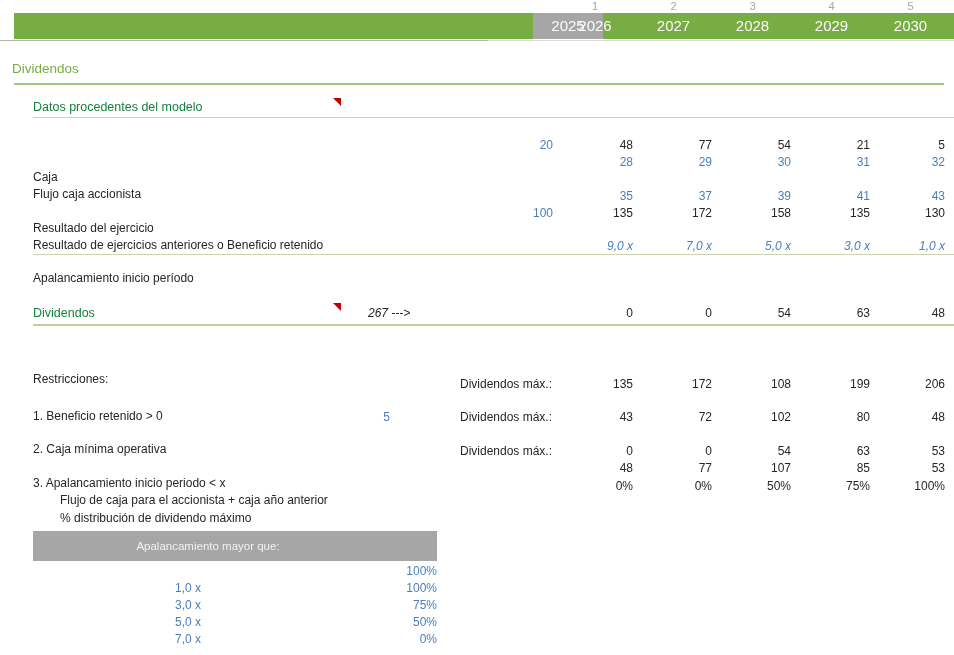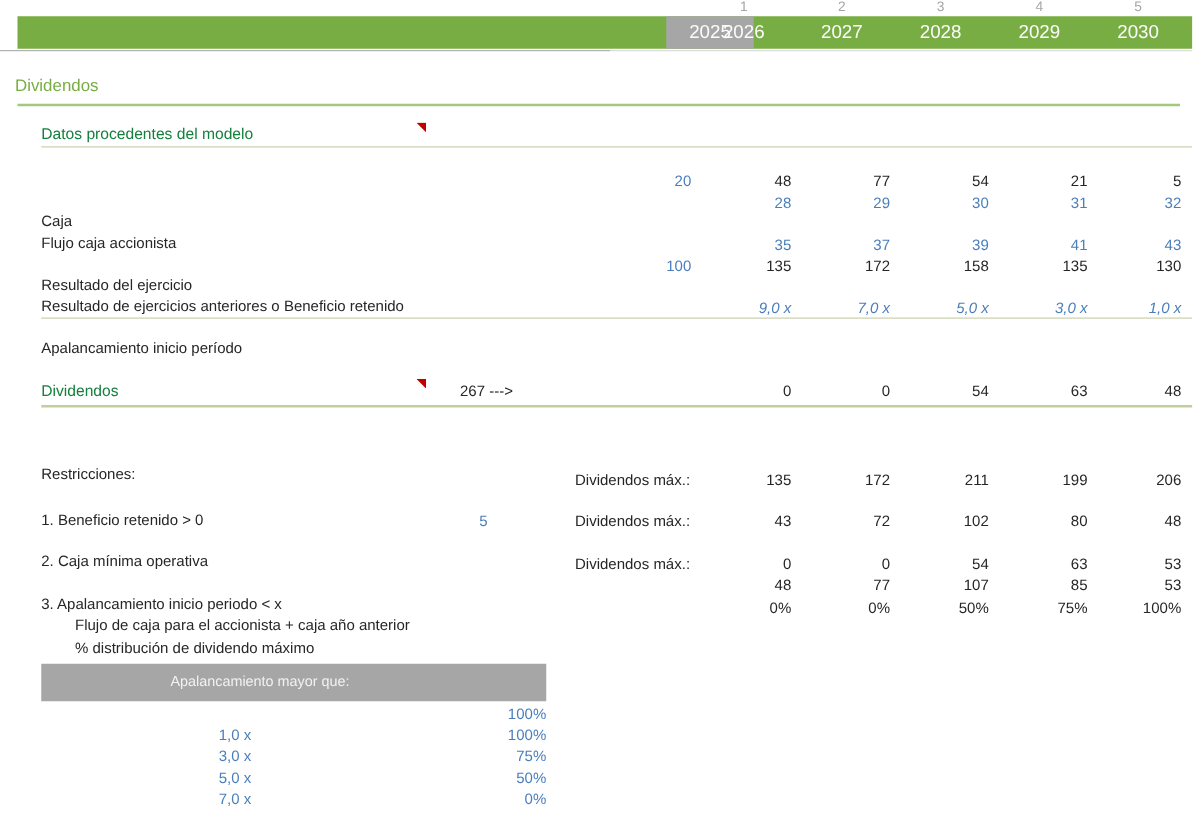--- a/index.html
+++ b/index.html
@@ -25,21 +25,21 @@
   .lbl{position:absolute;left:33px;white-space:nowrap;margin-top:32px;}
   .lbl.ind{left:60px;}
   .sectiontitle{position:absolute;left:33px;white-space:nowrap;color:#15803d;font-size:12.5px;}
   .sectline{position:absolute;left:33px;width:921px;height:1px;background:#cdd2b0;}
   .sectline.thick{height:2px;background:#c0cf9d;}
   .v{position:absolute;width:64px;text-align:right;white-space:nowrap;}
   .c0{left:489px}.c1{left:569px}.c2{left:648px}.c3{left:727px}.c4{left:806px}.c5{left:881px}
   .blue{color:#4a7ebb;}
   .ital{font-style:italic;}
   .inputv{position:absolute;left:326px;width:64px;text-align:right;}
-  .note{position:absolute;left:368px;white-space:nowrap;}
+  .note{position:absolute;left:368px;white-space:nowrap;font-style:italic;}
   .maxl{position:absolute;left:460px;white-space:nowrap;}
   .cmark{position:absolute;width:8px;height:8px;background:#c00000;
          clip-path:polygon(0 0,100% 0,100% 100%);}
   
   .tblhead{position:absolute;left:33px;top:531px;width:404px;height:30px;background:#a6a6a6;}
   .th1{position:absolute;left:0;top:0;width:306px;height:30px;line-height:30px;
        text-align:center;color:#f2f2f2;font-size:11.5px;padding-left:22px;}
   .th2{position:absolute;left:299px;top:1px;width:104px;line-height:14px;
        text-align:center;color:#f2f2f2;font-size:11.5px;}
   .trow{position:absolute;left:33px;width:404px;height:17px;line-height:17px;font-size:12px;}
@@ -138,21 +138,21 @@
 
   <div class="row" style="top:339px">
     <span class="lbl">Restricciones:</span>
   </div>
 
   <div class="row" style="top:376px">
     <span class="lbl">1. Beneficio retenido &gt; 0</span>
     <span class="maxl">Dividendos máx.:</span>
     <span class="v c1">135</span>
     <span class="v c2">172</span>
-    <span class="v c3">211</span>
+    <span class="v c3">108</span>
     <span class="v c4">199</span>
     <span class="v c5">206</span>
   </div>
 
   <div class="row" style="top:409px">
     <span class="lbl">2. Caja mínima operativa</span>
     <span class="inputv blue">5</span>
     <span class="maxl">Dividendos máx.:</span>
     <span class="v c1">43</span>
     <span class="v c2">72</span>

